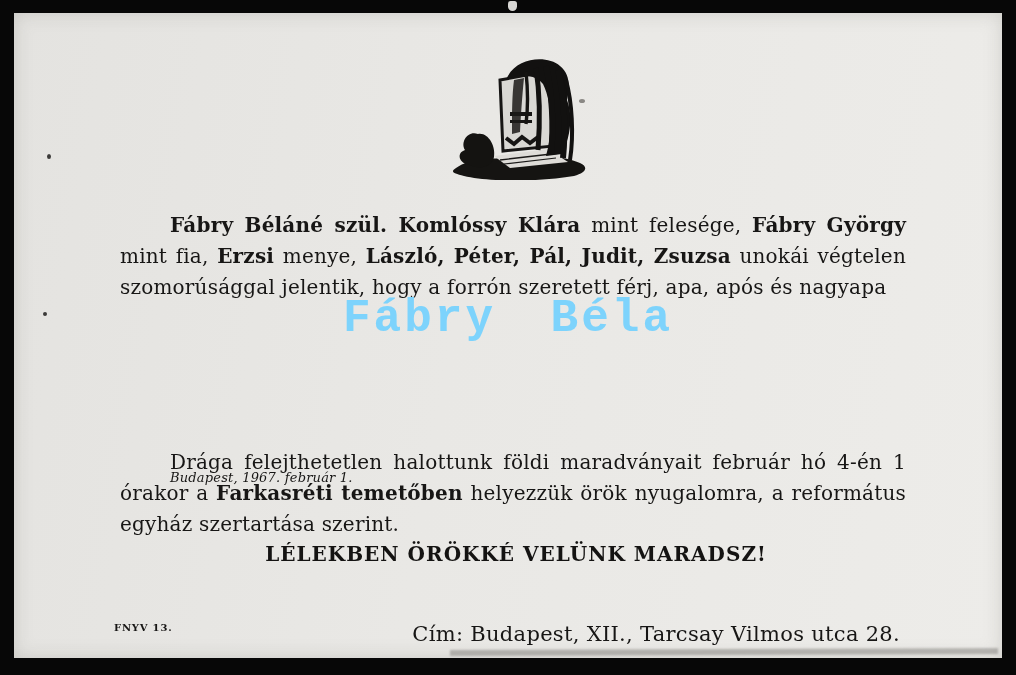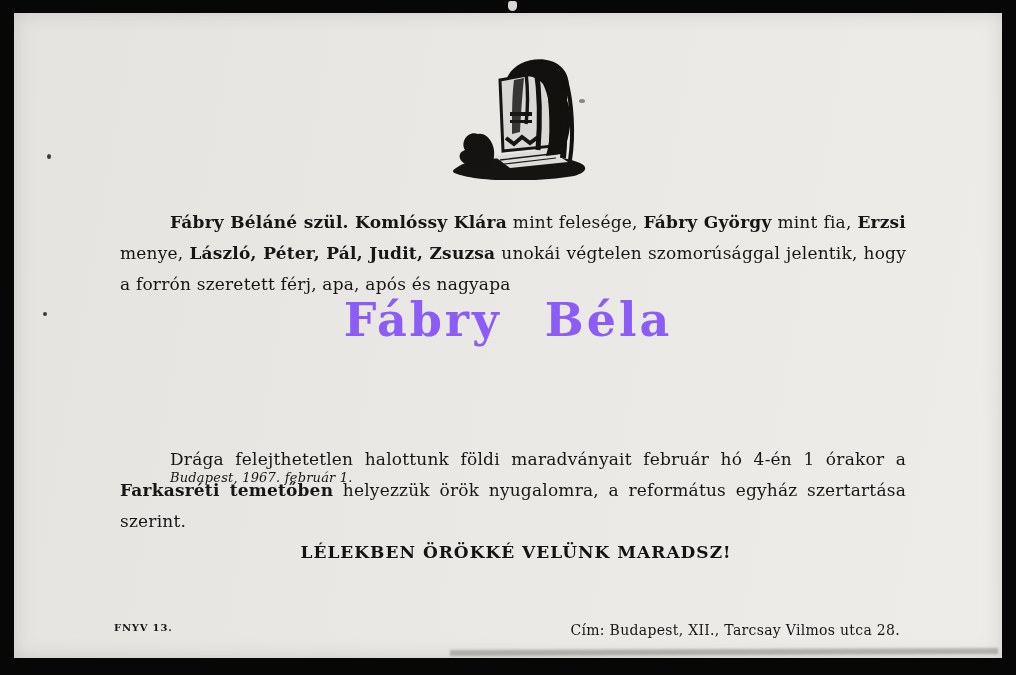--- a/index.html
+++ b/index.html
@@ -29,51 +29,52 @@
   }
   .speck{position:absolute;background:#3b3a38;border-radius:50%;}
   .speck.s1{left:47px;top:154px;width:4px;height:5px;}
   .speck.s2{left:43px;top:312px;width:4px;height:4px;}
   .speck.s3{left:579px;top:99px;width:6px;height:4px;background:#8a8884;}
   .engraving{
     position:absolute;left:448px;top:50px;width:150px;height:130px;
   }
   .body-par{
     position:absolute;left:120px;width:786px;
-    font-size:17px;line-height:31px;
+    font-size:20px;line-height:31px;
     text-align:justify;
     letter-spacing:.2px;
   }
   .indent{text-indent:50px;}
   .b{font-weight:bold;}
   .deceased{
     position:absolute;left:14px;right:14px;top:293px;
     text-align:center;
     font-size:46px;font-weight:bold;
     letter-spacing:3px;word-spacing:24px;
-    color:#8b5cf6;
+    color:#7dd3fc;
+    font-family:Liberation Mono, monospace;
   }
   .dateline{
     position:absolute;left:170px;top:470px;
     font-size:13px;letter-spacing:.2px;font-style:italic;
   }
   .motto{
     position:absolute;left:14px;right:14px;top:542px;
     text-align:center;
-    font-size:17px;font-weight:bold;letter-spacing:1px;
+    font-size:20px;font-weight:bold;letter-spacing:1px;
     color:#141312;
     margin-left:16px;
   }
   .printer-mark{
     position:absolute;left:114px;top:622px;
     font-size:10px;font-weight:bold;letter-spacing:.8px;
   }
   .address{
     position:absolute;right:116px;top:622px;
-    font-size:14px;letter-spacing:.3px;
+    font-size:21px;letter-spacing:.3px;
   }
 </style>
 </head>
 <body>
 
 <div class="page">
   <div class="paper"></div>
 
   <div class="notch"></div>
   <div class="speck s1"></div>

